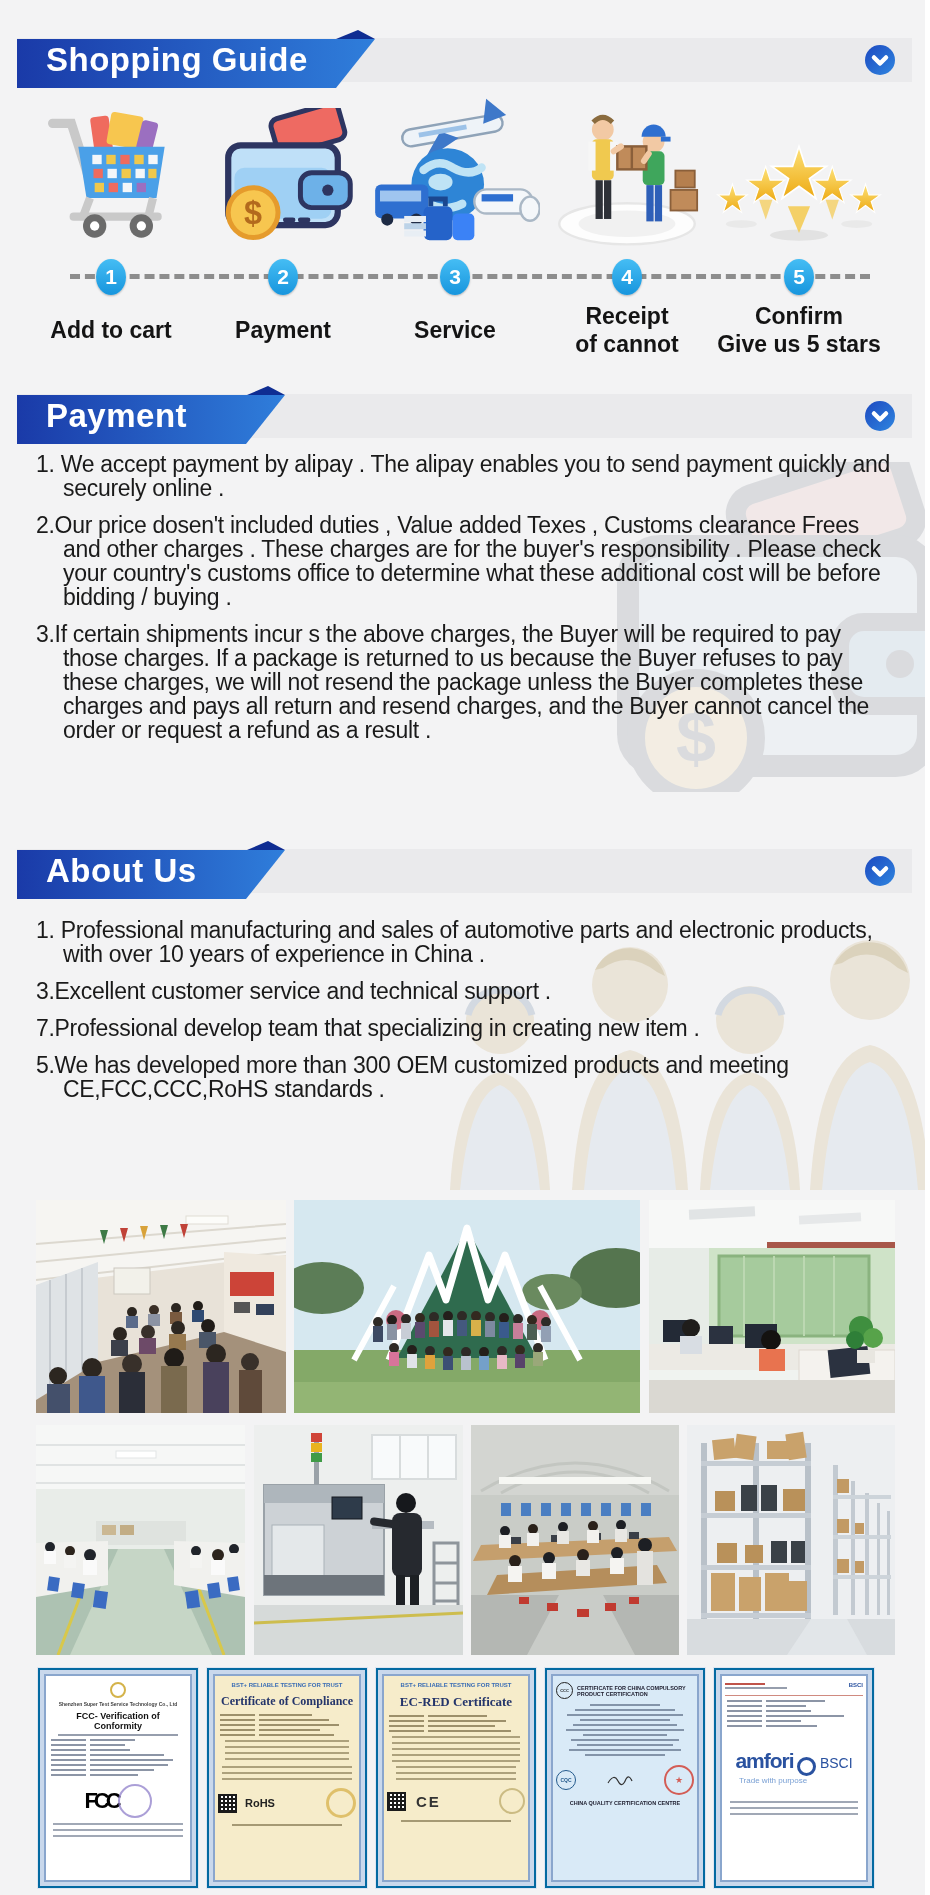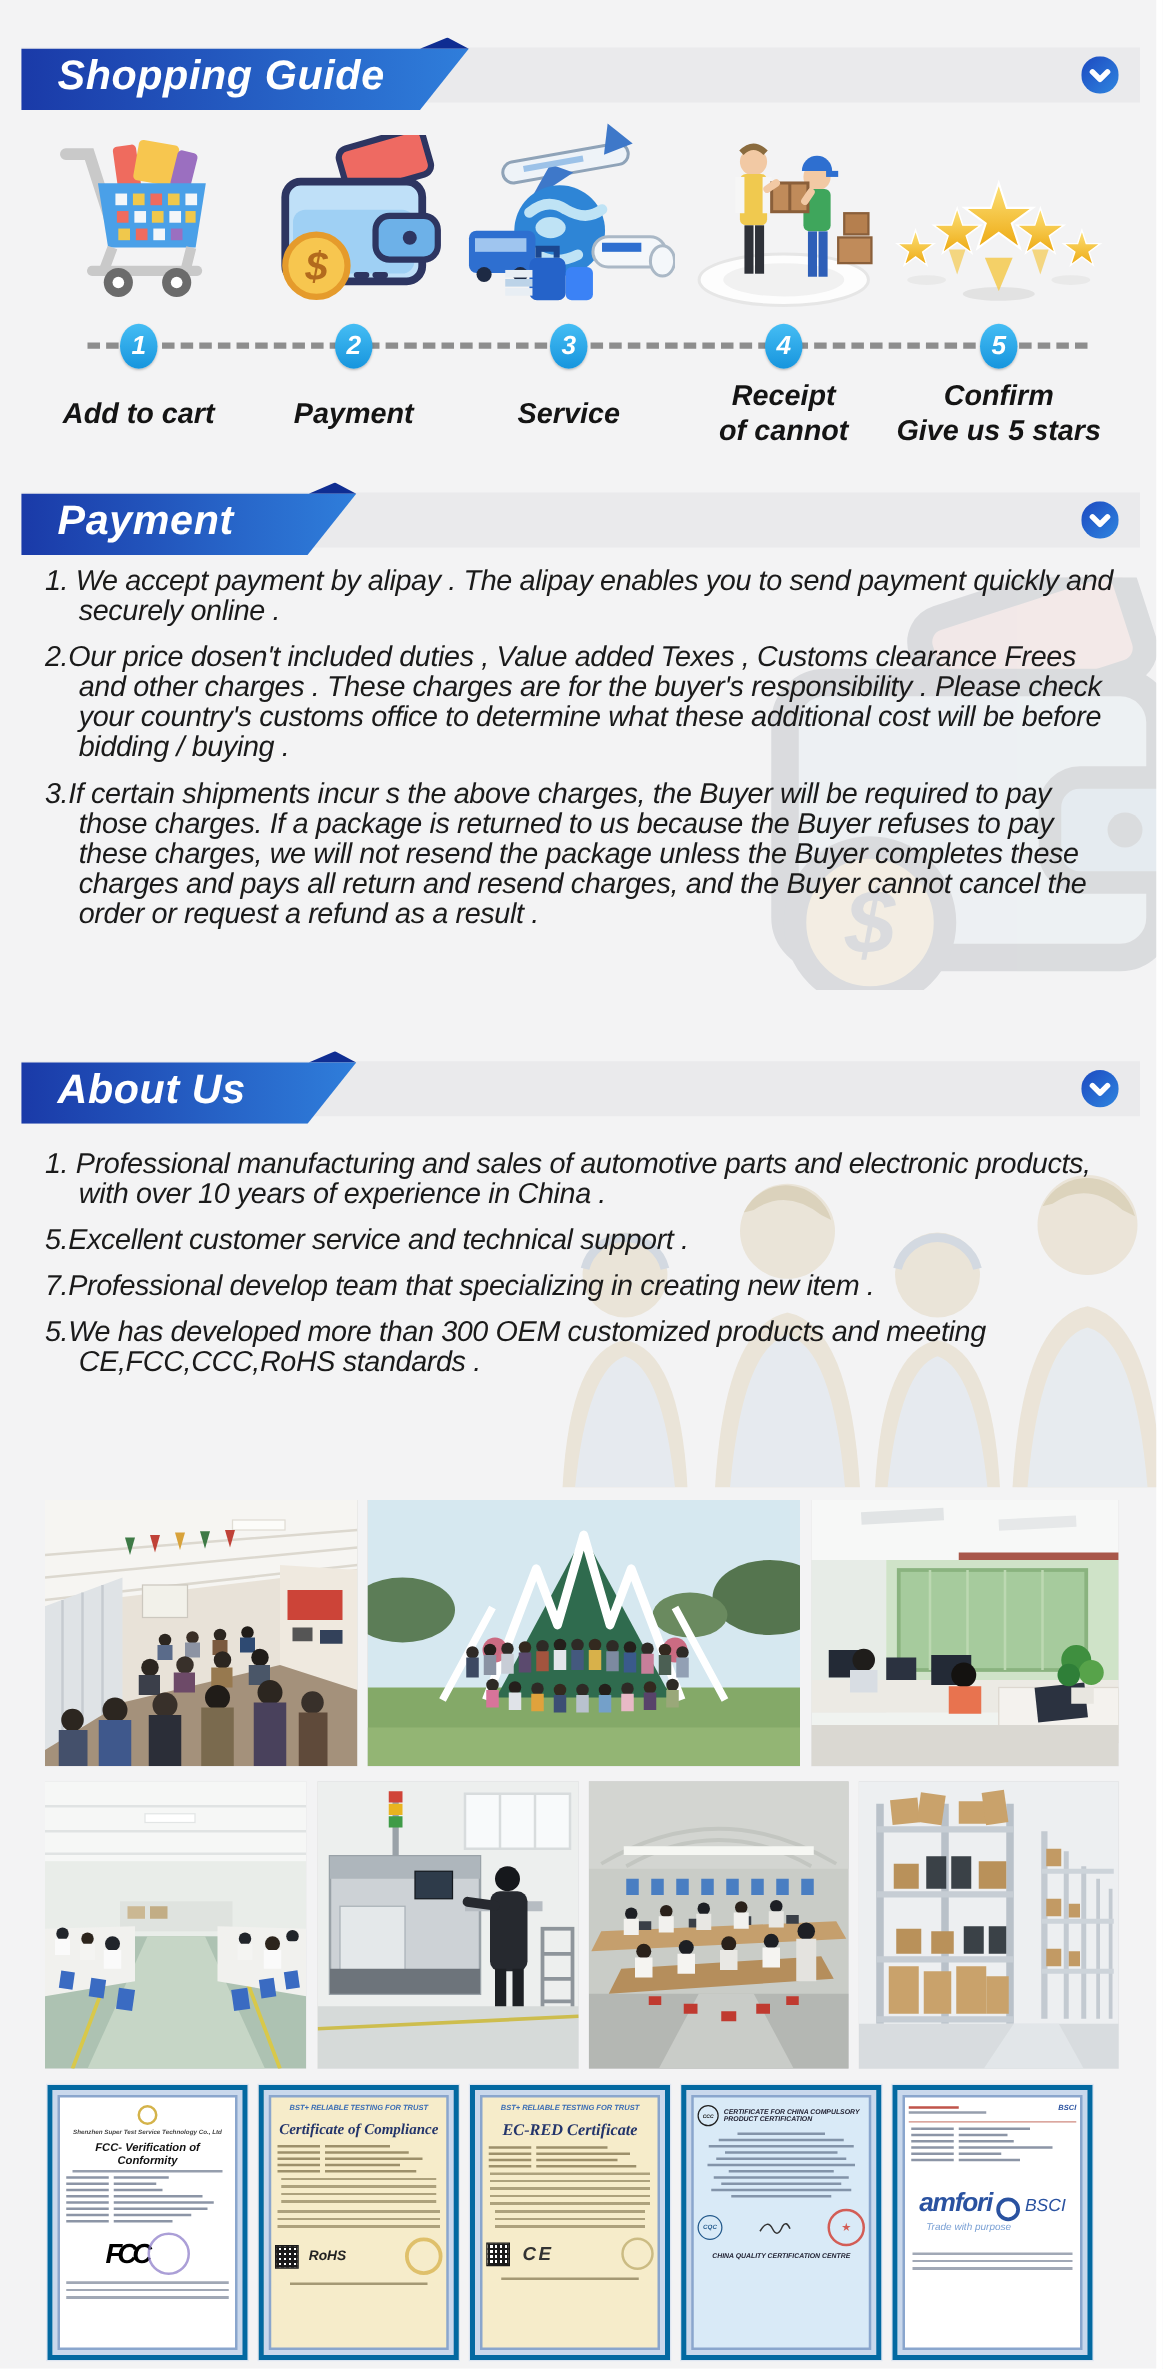--- a/index.html
+++ b/index.html
@@ -1,17 +1,17 @@
 <!DOCTYPE html>
 <html><head>
 <meta charset="utf-8">
 <style>
   html,body{margin:0;padding:0;background:#fff;}
   .canvas{position:relative;width:925px;height:1895px;background:#f3f3f4;overflow:hidden;
-          font-family:"Liberation Sans","DejaVu Sans",sans-serif;color:#1a1a1a;font-style:italic;}
+          font-family:"Liberation Sans","DejaVu Sans",sans-serif;color:#1a1a1a;}
   
   .banner{position:absolute;left:0;width:930px;height:62px;}
   .banner .bar{position:absolute;left:17px;right:18px;top:8px;height:44px;background:#eaeaec;}
   .banner svg.ribbon{position:absolute;left:17px;top:0;}
   .banner .title{position:absolute;left:46px;top:11px;font-size:33px;font-weight:bold;color:#fff;letter-spacing:.5px;}
   .banner .chev{position:absolute;right:35px;top:15px;width:30px;height:30px;cursor:pointer;}
   
   .step-icon{position:absolute;}
   .dash{position:absolute;top:274px;left:70px;width:800px;height:0;border-top:5px dashed #8d8d8d;}
   .stepnum{position:absolute;top:259px;width:30px;height:36px;border-radius:50%;
@@ -21,21 +21,21 @@
              font-size:23px;font-weight:bold;white-space:pre-line;text-align:center;line-height:28px;color:#141414;}
   
   .textblock{position:absolute;left:36px;width:856px;font-size:23px;line-height:24px;letter-spacing:-.3px;z-index:2;}
   .textblock p{margin:0 0 13px 0;padding-left:27px;text-indent:-27px;}
   .wm{position:absolute;z-index:1;}
   
   .photo{position:absolute;overflow:hidden;background:#ddd;}
   .photo svg{display:block;}
   
   .cert{position:absolute;width:160px;height:220px;box-sizing:border-box;background:#fff;
-        border:4px solid #0369a1;box-shadow:inset 0 0 0 4px #c9d8ec,inset 0 0 0 6px #8aa6cd,0 0 0 1px #dde5f1;
+        border:2px solid #0369a1;box-shadow:inset 0 0 0 4px #c9d8ec,inset 0 0 0 6px #8aa6cd,0 0 0 1px #dde5f1;
         padding:12px 9px 8px 9px;font-size:6px;overflow:hidden;}
   .cert.cream{background:#f6ecca;}
   .cert.blue{background:#d9eaf7;}
   .cert .serif{font-family:"Liberation Serif","DejaVu Serif",serif;}
   .fl{height:2px;background:rgba(45,62,92,.5);margin:3px auto;}
   .cream .fl{background:rgba(84,70,30,.5);}
   .frow{display:flex;align-items:center;margin:3px 2px;gap:4px;}
   .frow i{display:block;height:2px;background:rgba(45,62,92,.55);}
   .cream .frow i{background:rgba(84,70,30,.55);}
   .frow i.l{width:26%;}
@@ -264,21 +264,21 @@
         <path d="M298 90 a33 33 0 0 1 64 0"></path>
     </g>
     <g fill="#c8b88f">
       <path d="M175 45 a38 40 0 0 1 70 6 l-8 -4 q-28 -22 -54 -4 z"></path>
       <path d="M414 40 a40 42 0 0 1 74 8 l-10 -5 q-28 -24 -56 -5 z"></path>
     </g>
   </svg>
 
   <div class="textblock about" style="top:918px">
     <p>1. Professional manufacturing and sales of automotive parts and electronic products, with over 10 years of experience in China .</p>
-    <p>5.Excellent customer service and technical support .</p>
+    <p>3.Excellent customer service and technical support .</p>
     <p>7.Professional develop team that specializing in creating new item .</p>
     <p>5.We has developed more than 300 OEM customized products and meeting CE,FCC,CCC,RoHS standards .</p>
   </div>
 
   <div class="photo" style="left:36px;top:1200px;width:250px;height:213px">
     <svg width="250" height="213" viewBox="0 0 250 213">
       <rect width="250" height="213" fill="#e8e2d8"></rect>
       <polygon points="0,0 250,0 250,55 0,85" fill="#f6f5f2"></polygon>
       <path d="M0 80 L250 52 M0 62 L250 38 M0 44 L250 24" stroke="#dcd8cf" stroke-width="2"></path>
       <rect x="150" y="16" width="42" height="8" fill="#fcfcf9" stroke="#e0ddd4"></rect>

